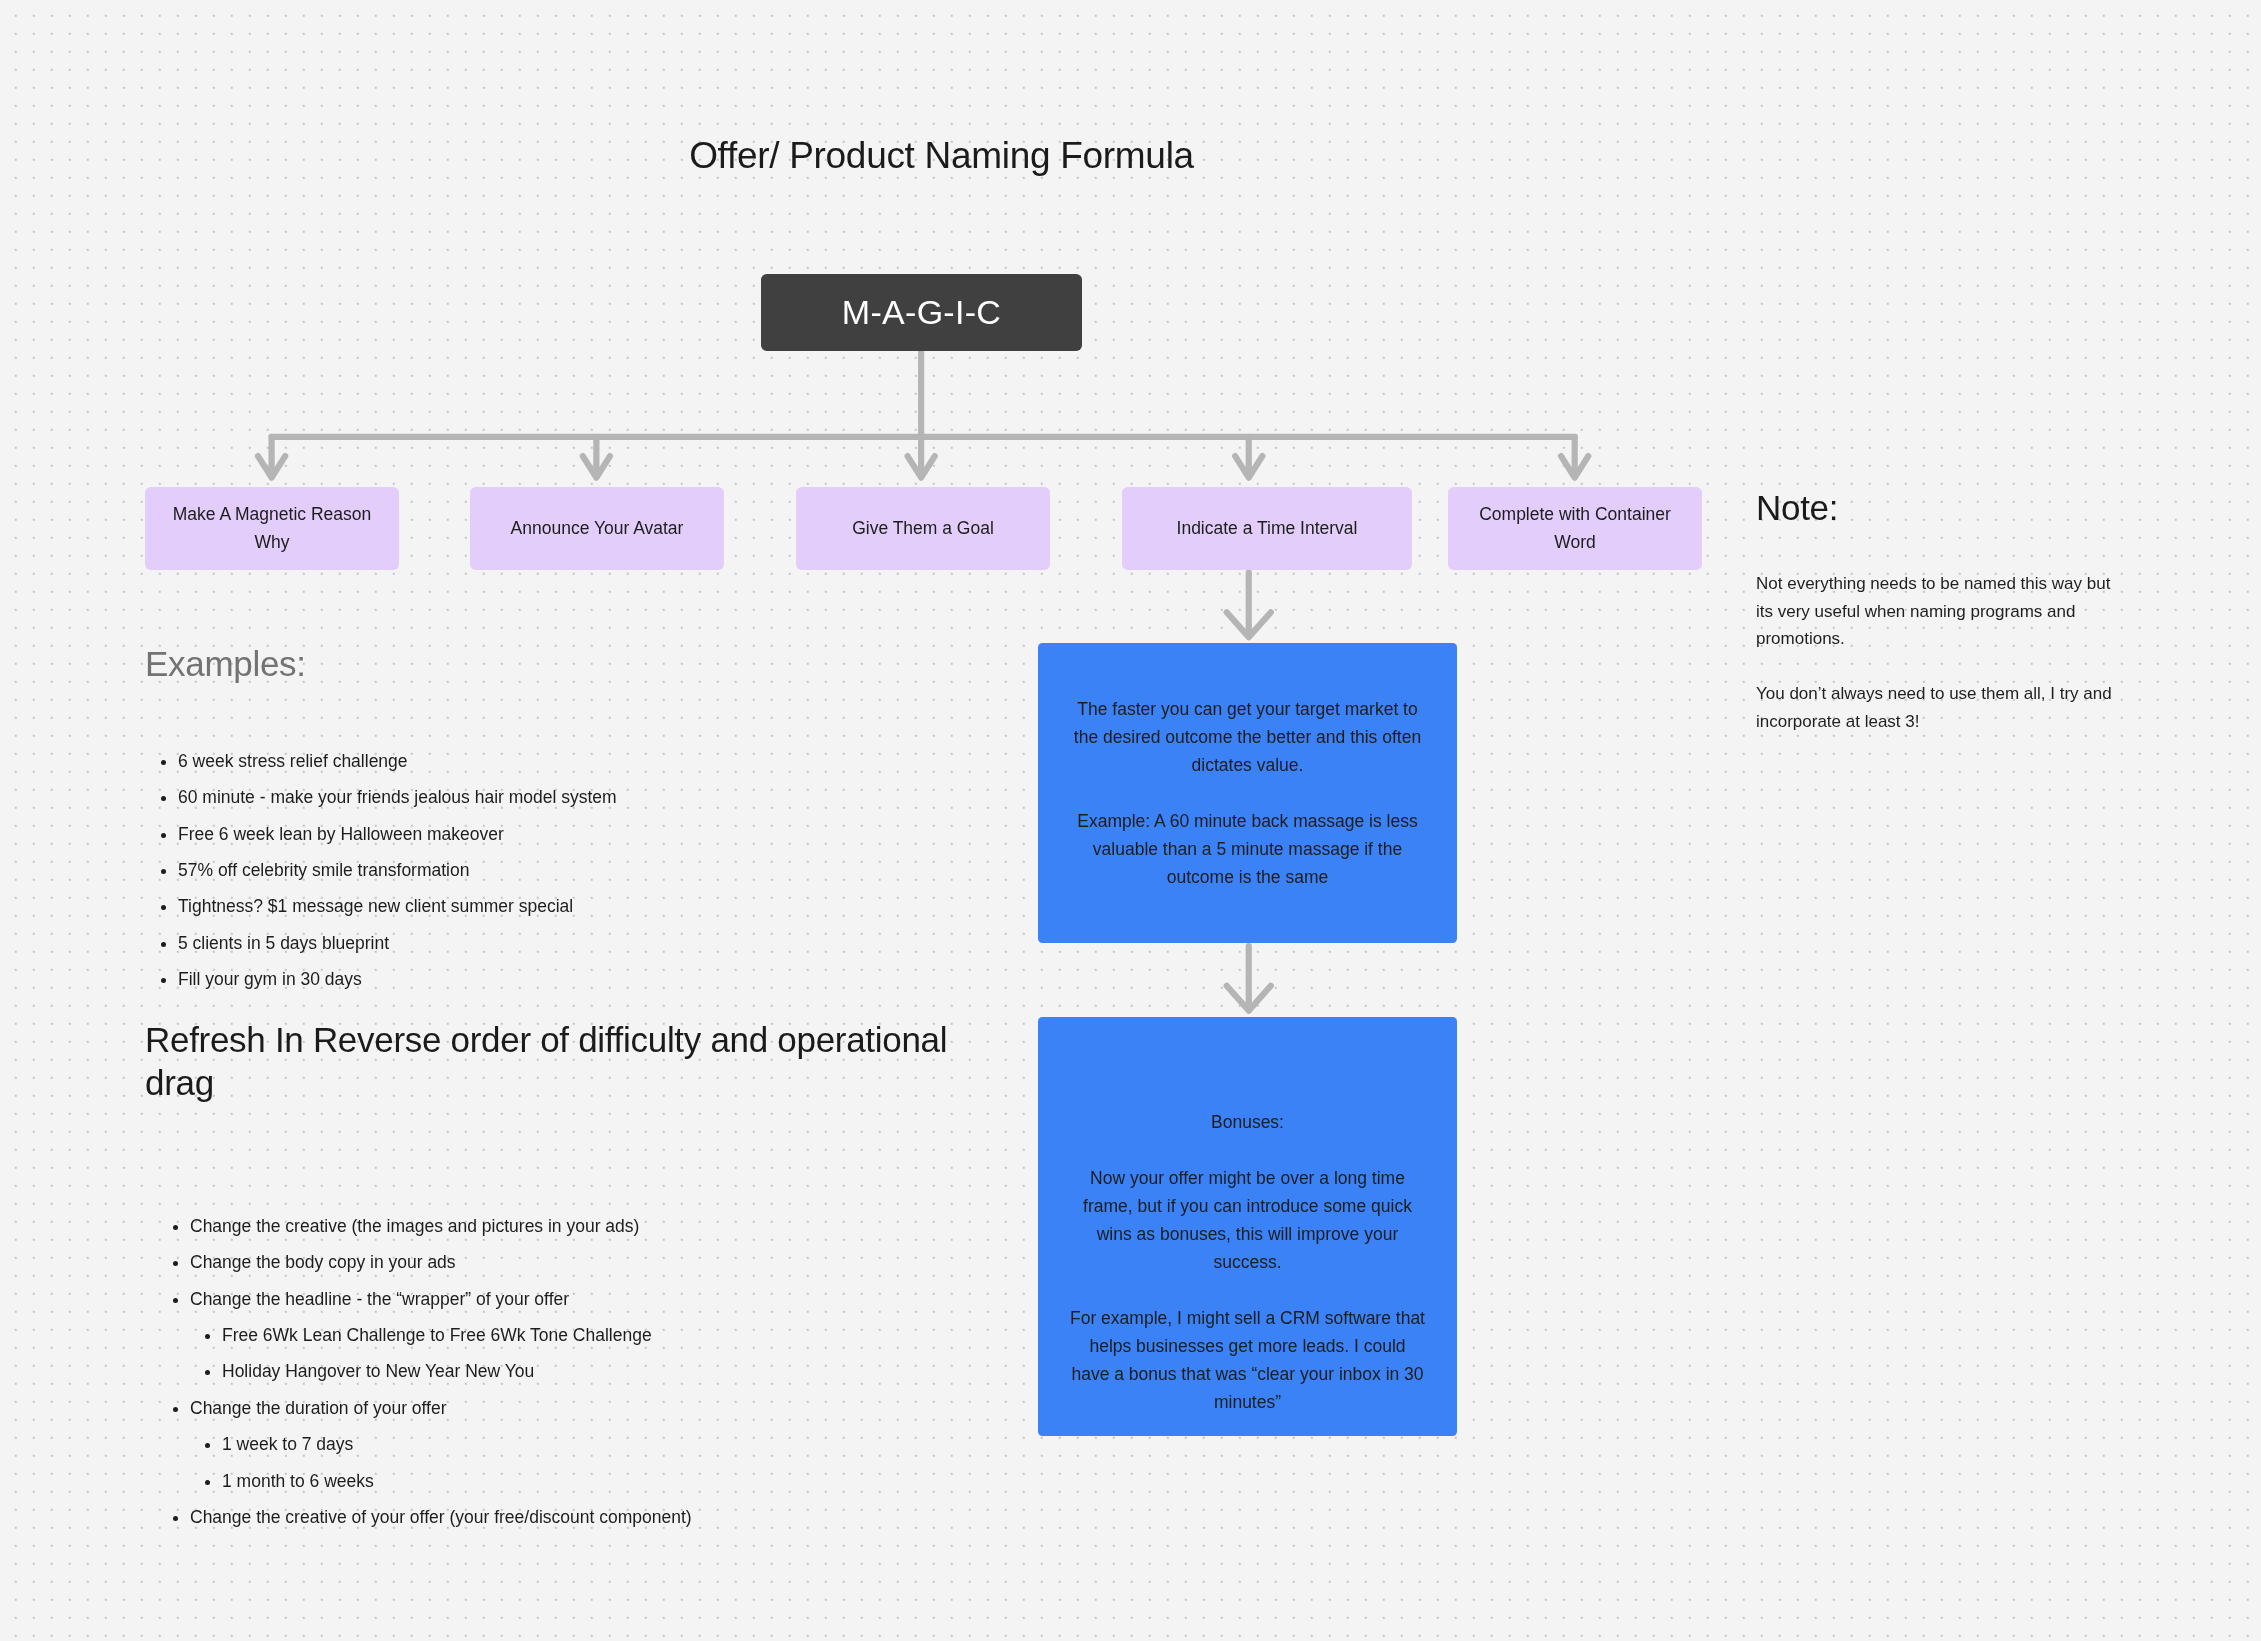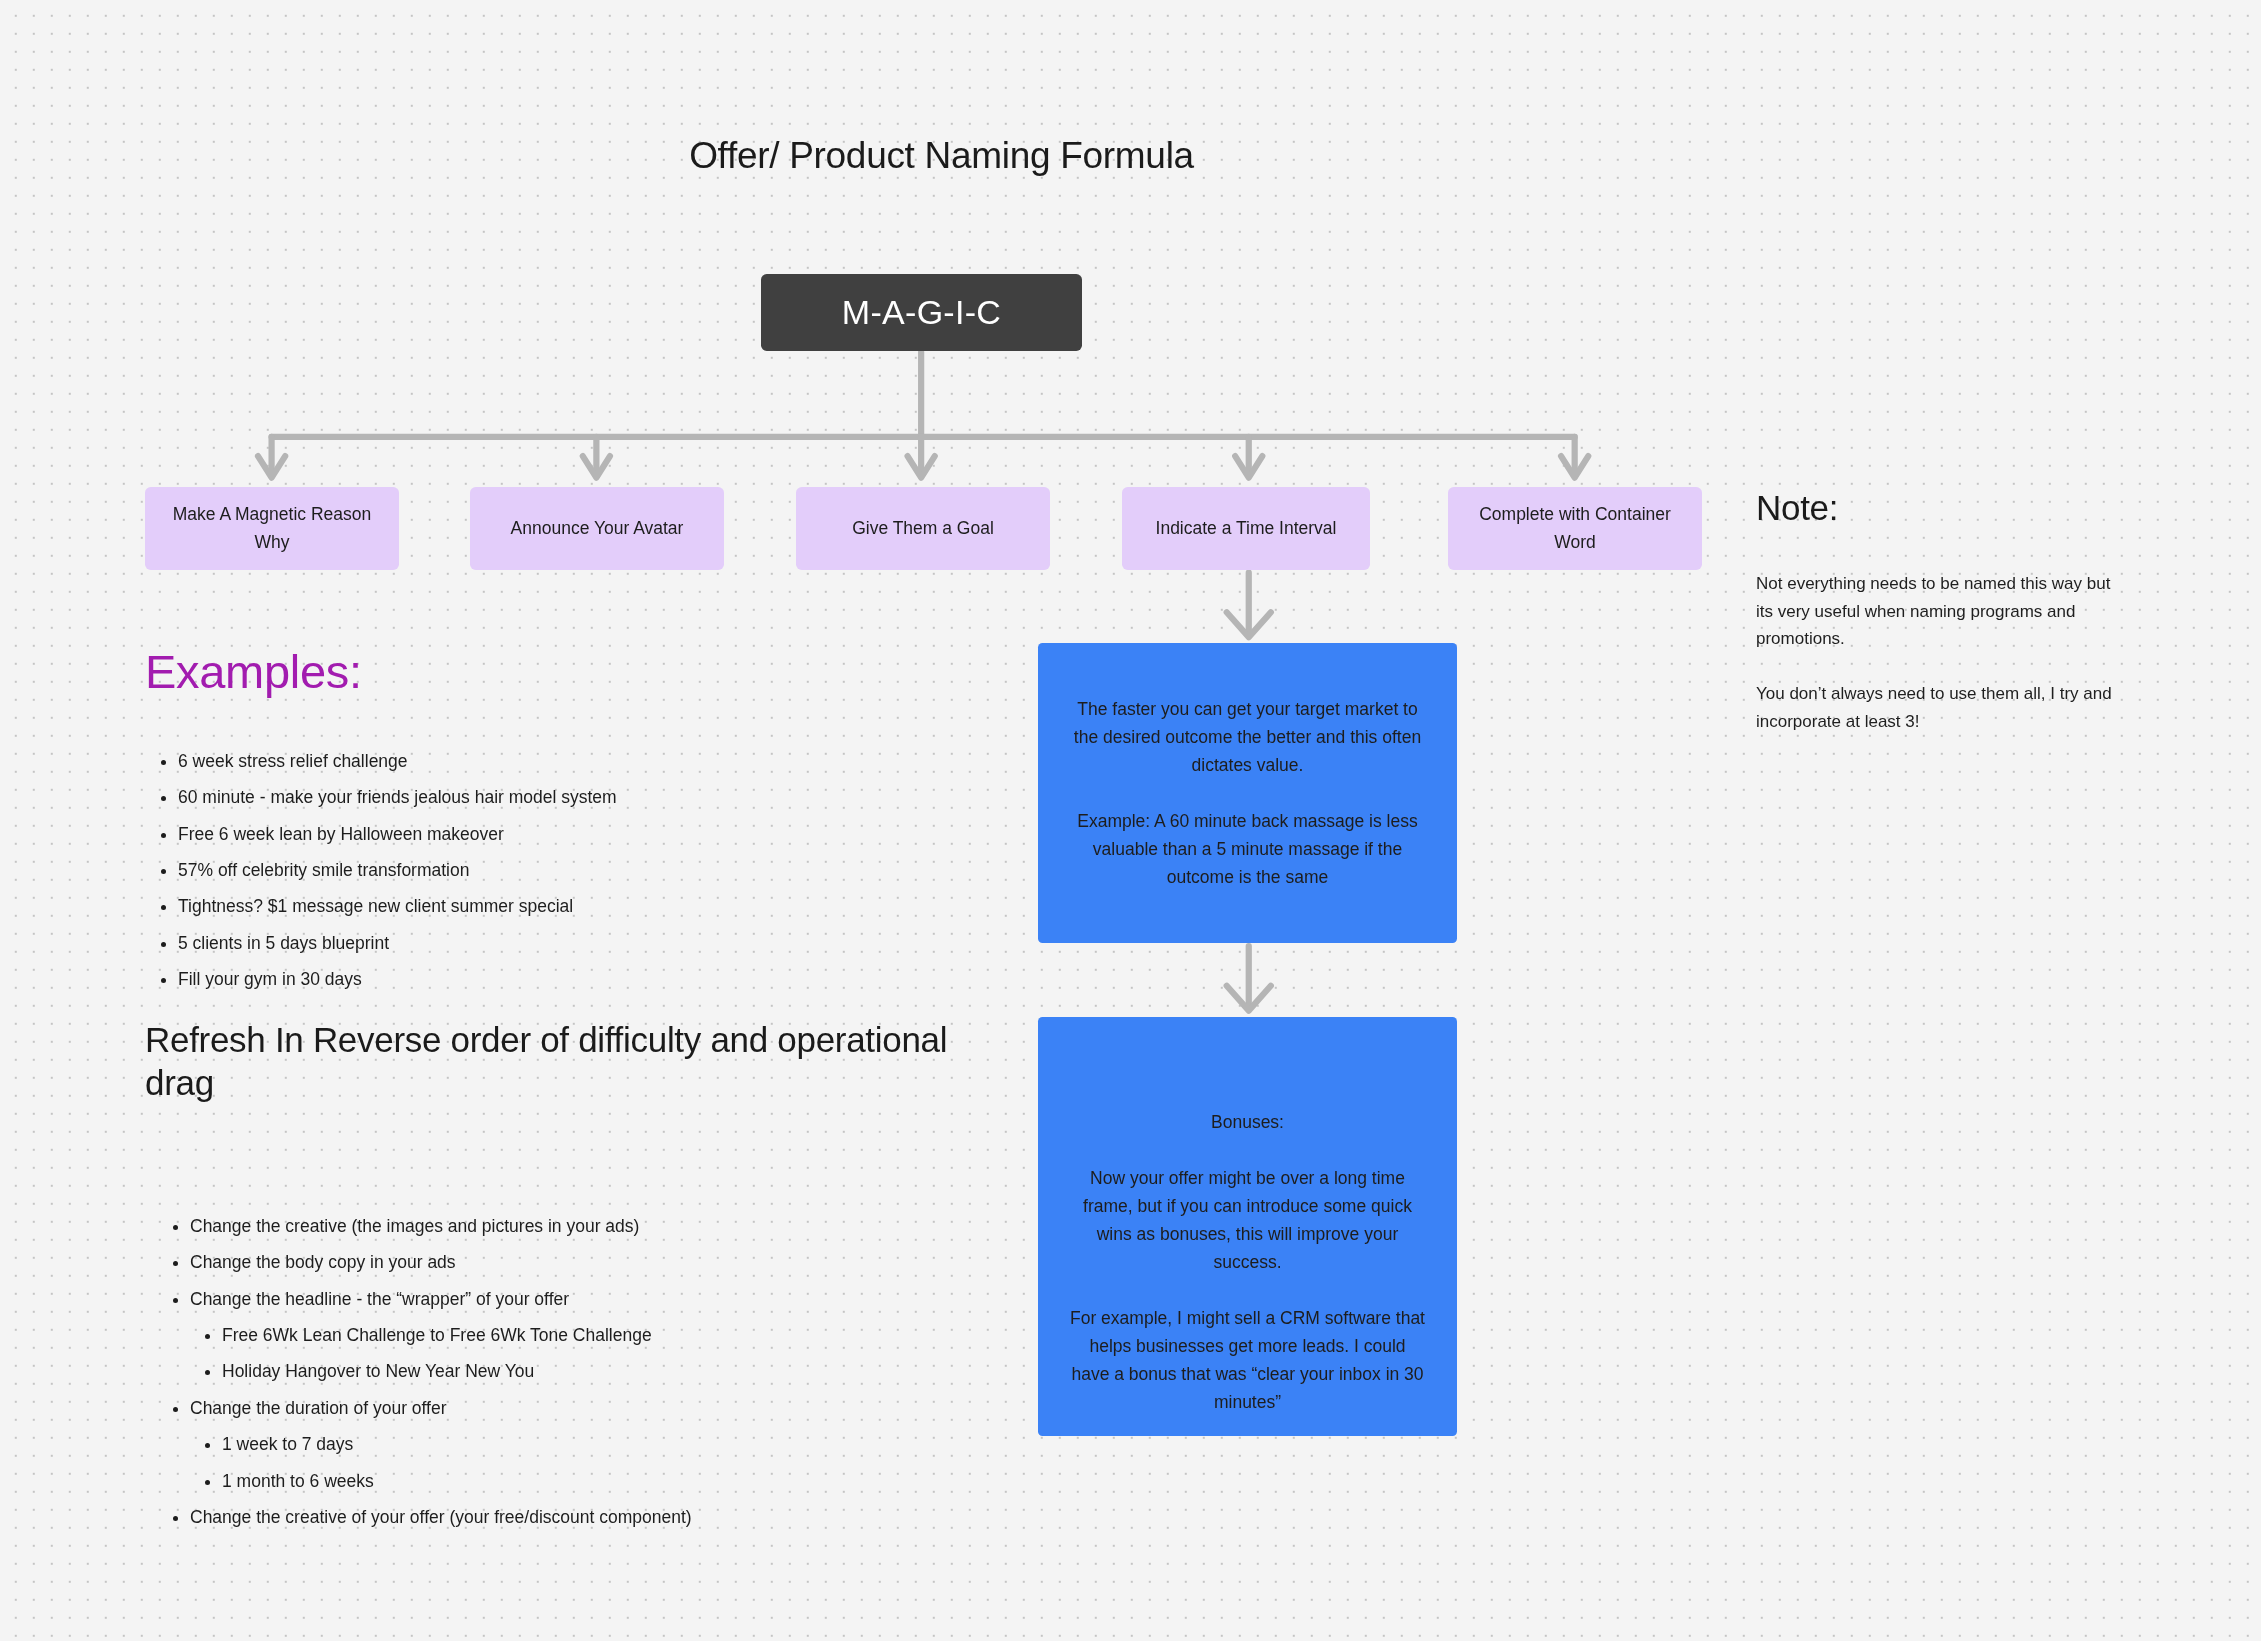--- a/index.html
+++ b/index.html
@@ -76,21 +76,21 @@
     font-size: 17.5px;
     line-height: 1.55;
     padding: 0 10.2px;
     box-sizing: border-box;
     top: 487px;
     height: 83px;
   }
   #child-0 { left: 145px;  width: 254px; }
   #child-1 { left: 470px;  width: 254px; }
   #child-2 { left: 796px; width: 254px; }
-  #child-3 { left: 1122px; width: 248px; }
+  #child-3 { left: 1122px; width: 290px; }
   #child-4 { left: 1448px; width: 254px; }
 
   
   #note-heading {
     left: 1756px;
     top: 488px;
     font-size: 35px;
     color: #1b1b1b;
     letter-spacing: -0.3px;
   }
@@ -101,22 +101,22 @@
     font-size: 17px;
     line-height: 1.62;
     color: #1f1f1f;
     white-space: pre-line;
   }
 
   
   #examples-heading {
     left: 145px;
     top: 644px;
-    font-size: 47px;
-    color: #a21caf;
+    font-size: 35px;
+    color: #737373;
     letter-spacing: -0.3px;
   }
   #examples-list {
     left: 145px;
     top: 748px;
     margin: 0;
     padding-left: 33px;
     font-size: 17.5px;
     line-height: 1.53;
     color: #1d1d1d;

